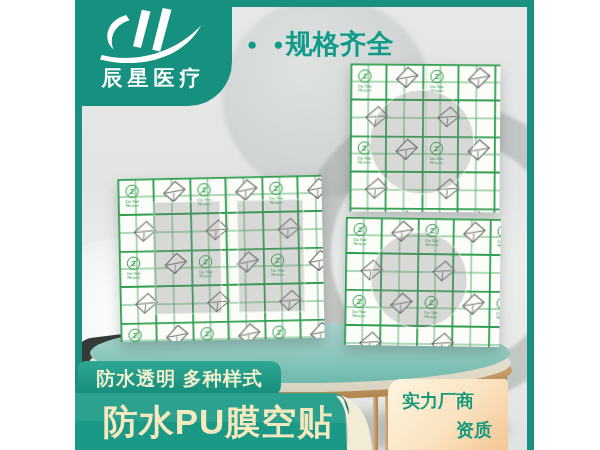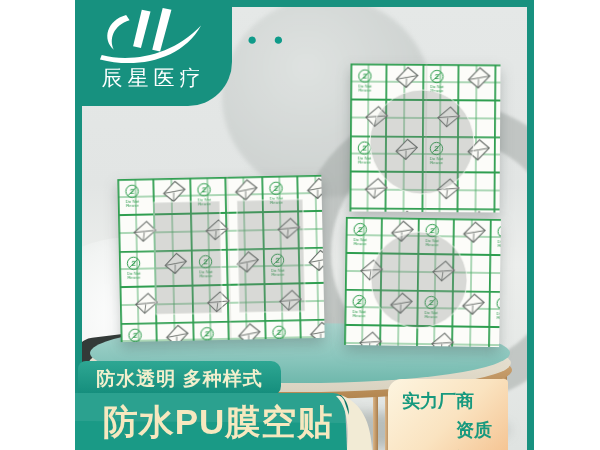--- a/index.html
+++ b/index.html
@@ -35,21 +35,21 @@
   .sheet{position:absolute;filter:drop-shadow(0 6px 7px rgba(55,66,63,.28));}
   .sheet-main{left:37px;top:170px;transform:rotate(-1.2deg);}
   .sheet-r1{left:268px;top:57px;transform:rotate(.4deg);}
   .sheet-r2{left:263px;top:211px;transform:rotate(.8deg);}
   .film{fill:rgba(123,127,124,.28);stroke:rgba(252,252,248,.75);stroke-width:1;}
   
   .logo-block{position:absolute;left:75px;top:0;width:157px;height:106px;background:#17917f;
          border-radius:0 0 44px 0;}
   .logo-mark{position:absolute;left:18px;top:4px;}
   .logo-text{position:absolute;left:0;top:64px;width:100%;text-align:center;color:#ffffff;
-         font-size:21px;font-weight:normal;letter-spacing:5px;}
+         font-size:21px;font-weight:bold;letter-spacing:5px;}
   
   .bullets{position:absolute;left:247px;top:26px;display:flex;gap:16px;color:#0f9b8a;
          font-weight:bold;font-size:27px;white-space:nowrap;}
   .bullet-item{display:flex;align-items:center;gap:2px;}
   .bullet-marker{font-size:17px;line-height:27px;}
   
   .feature-badge{position:absolute;left:78px;top:361px;width:203px;height:35px;
          background:linear-gradient(#2ea793,#138c7b);border-radius:8px 10px 10px 0;
          display:flex;align-items:center;justify-content:center;color:#f1efcd;
          font-size:19px;font-weight:bold;letter-spacing:1px;}
@@ -143,20 +143,21 @@
     </svg>
     <div class="logo-text">辰星医疗</div>
   </div>
 
   <div class="bullets">
     <div class="bullet-item">
       <span class="bullet-marker">●</span>
     </div>
     <div class="bullet-item">
       <span class="bullet-marker">●</span>
+      <span>规格齐全</span>
     </div>
   </div>
 
   <div class="feature-badge">防水透明 多种样式</div>
 
   <svg class="ribbon" width="298" height="57" viewBox="0 0 298 57">
     <path d="M0 0 H258 Q268 0 270 10 L272 57 H0 Z" fill="#1a9a86"></path>
     <path d="M0 0 H258 Q268 0 270 10 L271 30 L0 28 Z" fill="rgba(255,255,255,0.08)"></path>
     <path d="M266 2 C287 10 296 30 297 57 L272 57 C274 32 272 13 261 3 Z" fill="#f2ebd5"></path>
     <path d="M266 2 C272 8 274 14 274 22 L270 10 Q268 2 261 2 Z" fill="#0d7668"></path>

